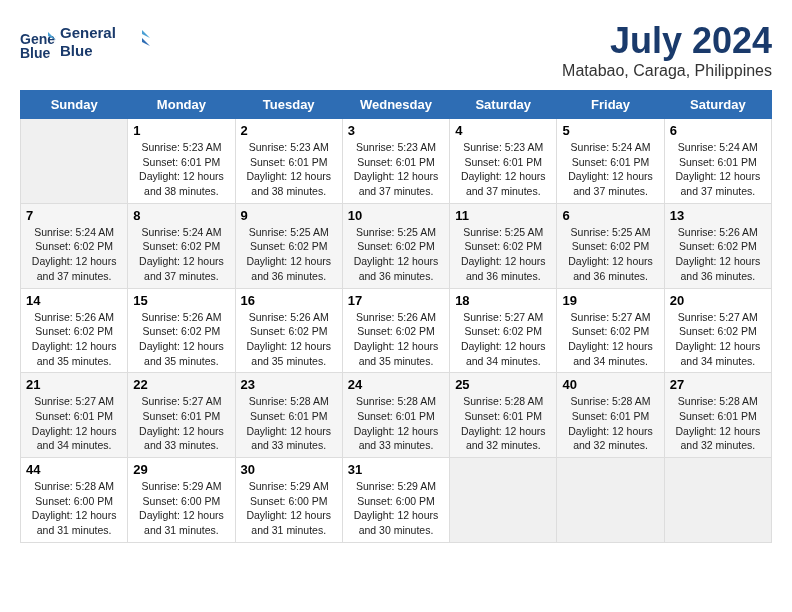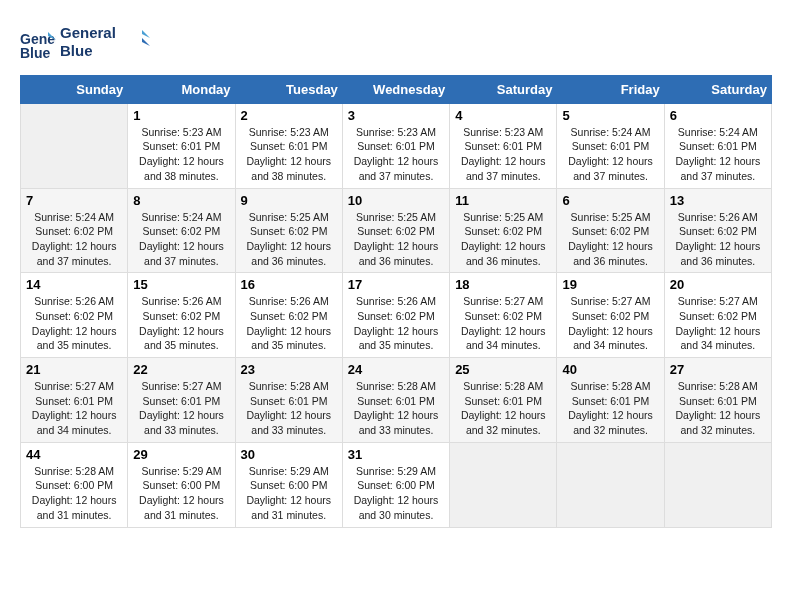--- a/index.html
+++ b/index.html
@@ -46,21 +46,21 @@
     }
     table {
       width: 100%;
       border-collapse: collapse;
       font-size: 11px;
     }
     thead tr th {
       background-color: #2e6db4;
       color: #fff;
       padding: 6px 4px;
-      text-align: right;
+      text-align: center;
       font-size: 13px;
       font-weight: bold;
       border: 1px solid #2e6db4;
     }
     tbody tr {
       border-bottom: 1px solid #ccc;
     }
     tbody tr:nth-child(even) {
       background: #f5f5f5;
     }
@@ -102,20 +102,22 @@
     <div class="logo-text">
       <svg width="90" height="40" viewBox="0 0 90 40">
         <text x="0" y="18" font-family="Arial" font-size="15" font-weight="bold" fill="#1a3a6b">General</text>
         <text x="0" y="36" font-family="Arial" font-size="15" font-weight="bold" fill="#1a3a6b">Blue</text>
         <polygon points="82,10 90,18 82,14" fill="#4a9fd4"></polygon>
         <polygon points="82,18 90,26 82,22" fill="#2e6db4"></polygon>
       </svg>
     </div>
   </div>
   <div class="title-area">
+    <div class="month-year">July 2024</div>
+    <div class="location">Matabao, Caraga, Philippines</div>
   </div>
 </div>
 
 <table>
   <thead>
     <tr>
     <th>Sunday</th>
         <th>Monday</th>
         <th>Tuesday</th>
         <th>Wednesday</th>

